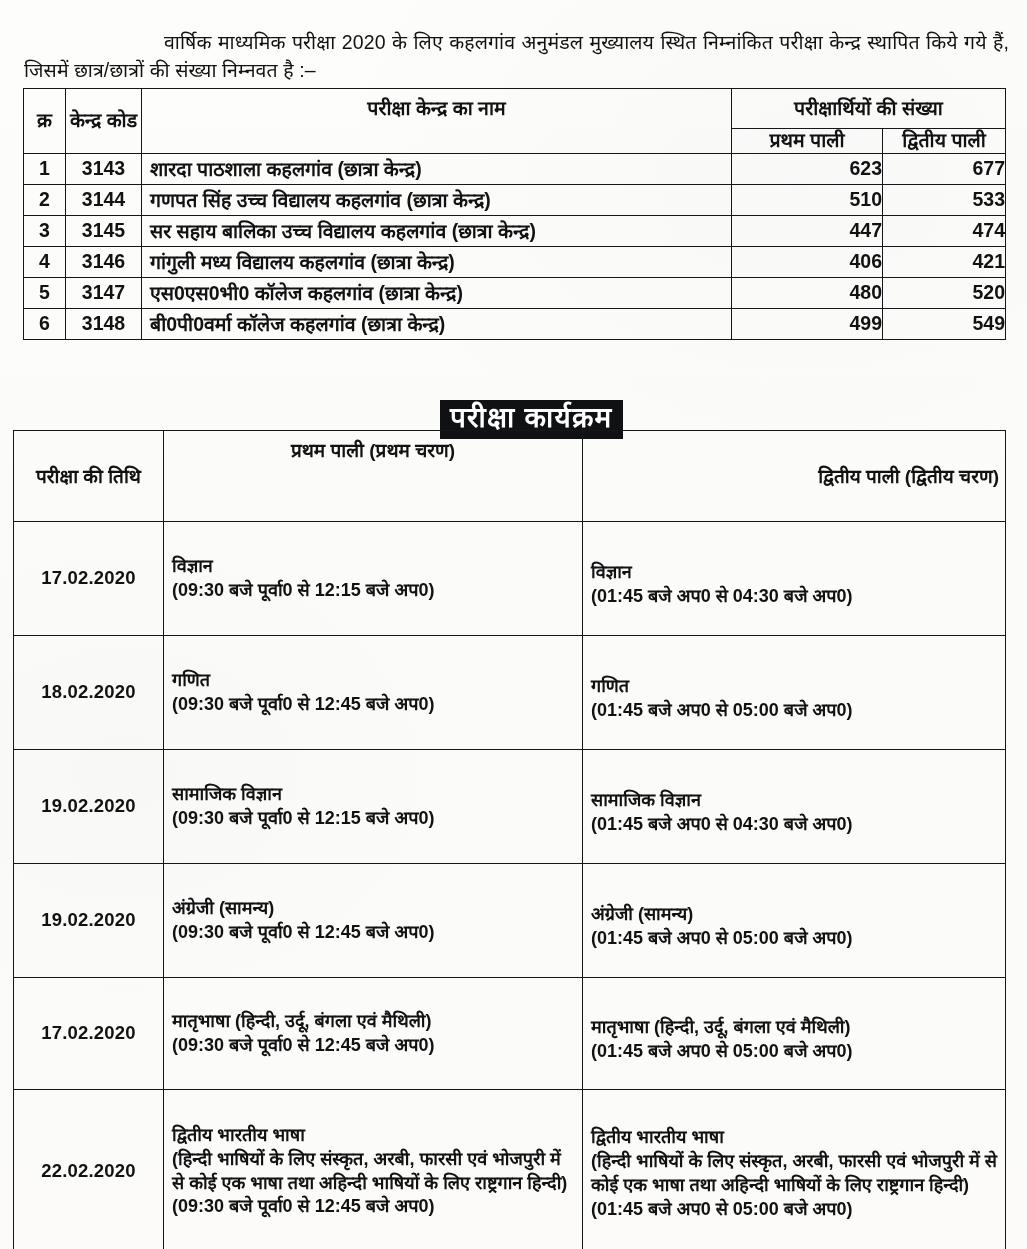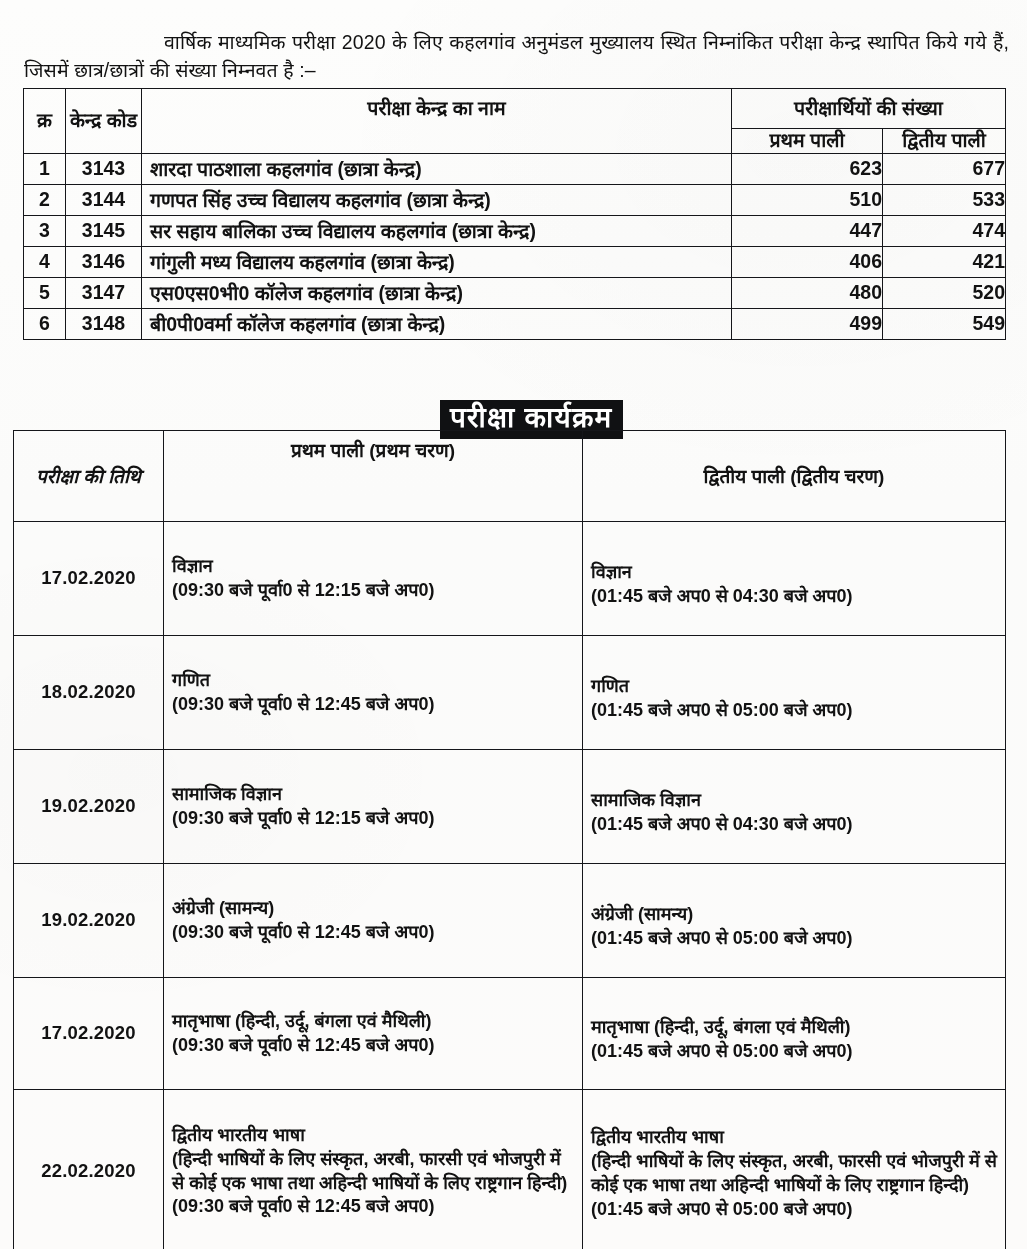--- a/index.html
+++ b/index.html
@@ -107,23 +107,23 @@
   }
   #schedule-table col.s-date  { width: 150px; }
   #schedule-table col.s-first { width: 419px; }
   #schedule-table col.s-second{ width: 423px; }
 
   #schedule-table th {
     font-size: 19px;
     text-align: center;
     padding: 6px 6px;
   }
-  #schedule-table th.h-date { vertical-align: middle; font-style: italic; }
+  #schedule-table th.h-date { vertical-align: middle; }
   #schedule-table th.h-first { vertical-align: top; padding-top: 6px; }
-  #schedule-table th.h-second { vertical-align: middle; }
+  #schedule-table th.h-second { vertical-align: middle; text-align: right; }
 
   #schedule-table td { font-size: 18px; line-height: 1.33; }
   #schedule-table td.date {
     text-align: center;
     font-size: 18.5px;
     letter-spacing: 0.2px;
   }
   #schedule-table td.shift {
     text-align: left;
     padding: 5px 8px;

